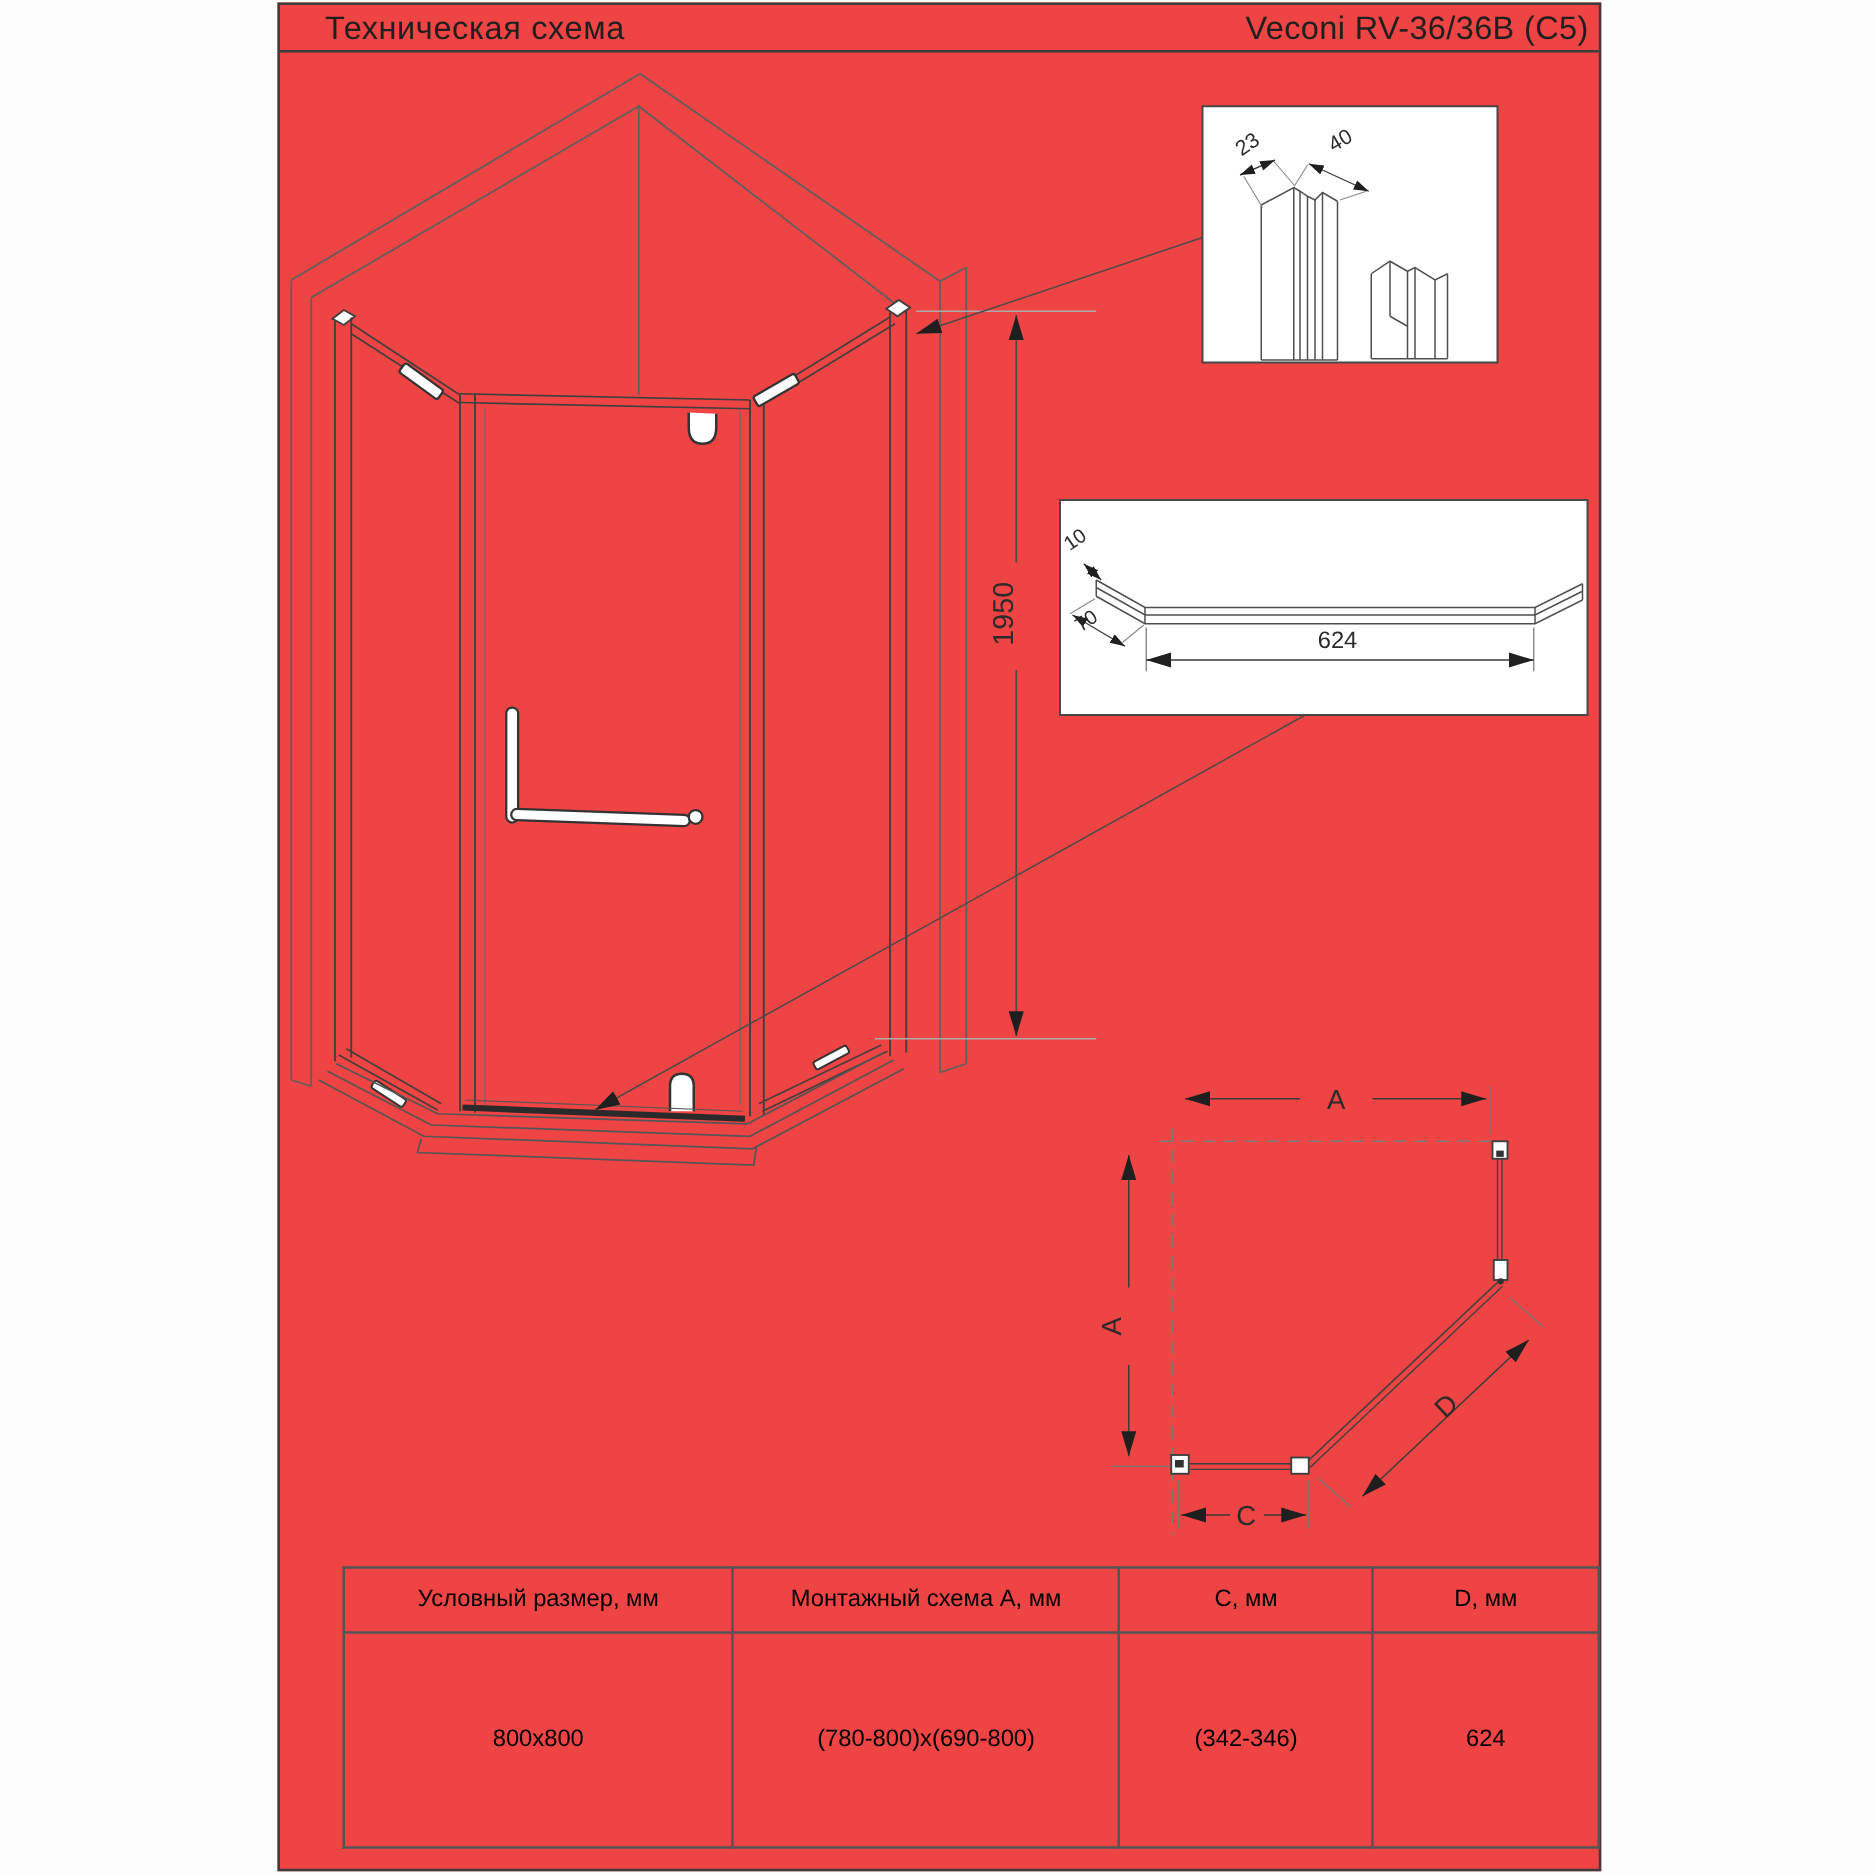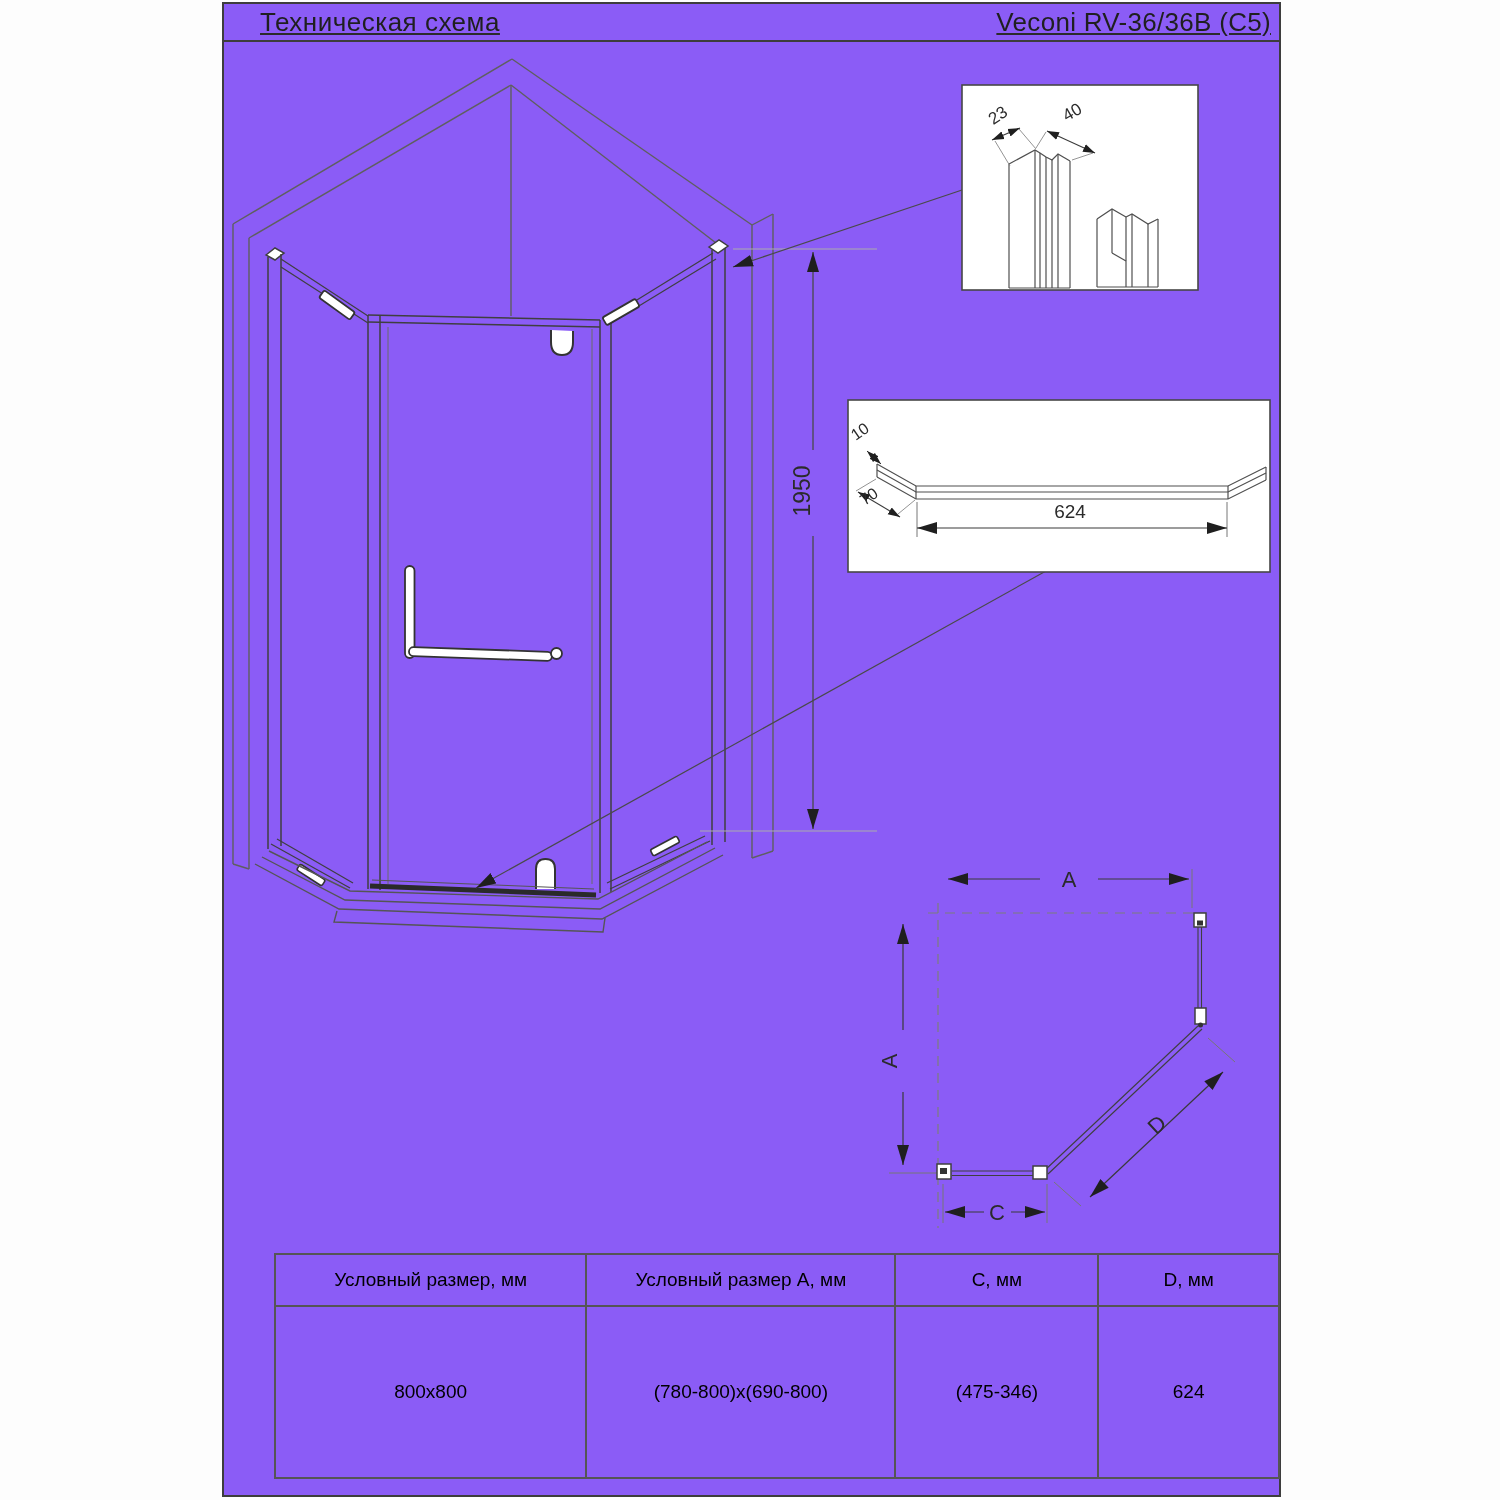--- a/index.html
+++ b/index.html
@@ -2,21 +2,21 @@
 <html><head>
 <meta charset="utf-8">
 <style>
   html,body { margin:0; padding:0; background:#ffffff; }
   .page {
     position:relative; width:1500px; height:1500px; background:#fdfdfd;
     font-family:"Liberation Sans", sans-serif; color:#2b2b2b; overflow:hidden;
   }
   .frame {
     position:absolute; left:222px; top:2px; width:1055px; height:1491px;
-    border:2px solid #3d3d3d; background:#8b5cf6; box-sizing:content-box;text-decoration:underline;
+    border:2px solid #3d3d3d; background:#ef4444; box-sizing:content-box;
   }
   .frame-header {
     height:36px; border-bottom:2px solid #3d3d3d;
     display:flex; align-items:center; justify-content:space-between;
     padding:0 8px 0 36px; font-size:26px; color:#1f1f1f;
   }
   .frame-header .title { letter-spacing:0.5px; }
   .frame-header .model { letter-spacing:0.3px; }
   svg.drawing { position:absolute; left:0; top:0; width:1500px; height:1500px; }
   svg text { fill:#2b2b2b; font-family:"Liberation Sans", sans-serif; }
@@ -245,28 +245,28 @@
   <table class="size-table">
     <colgroup>
       <col style="width:31%">
         <col style="width:30.8%">
         <col style="width:20.2%">
         <col style="width:18%">
     </colgroup>
     <thead>
       <tr>
         <th>Условный размер, мм</th>
-        <th>Условный размер А, мм</th>
+        <th>Монтажный схема А, мм</th>
         <th>С, мм</th>
         <th>D, мм</th>
       </tr>
     </thead>
     <tbody>
       <tr>
         <td>800x800</td>
         <td>(780-800)x(690-800)</td>
-        <td>(475-346)</td>
+        <td>(342-346)</td>
         <td>624</td>
       </tr>
     </tbody>
   </table>
 
 </div>
 
 </body></html>

